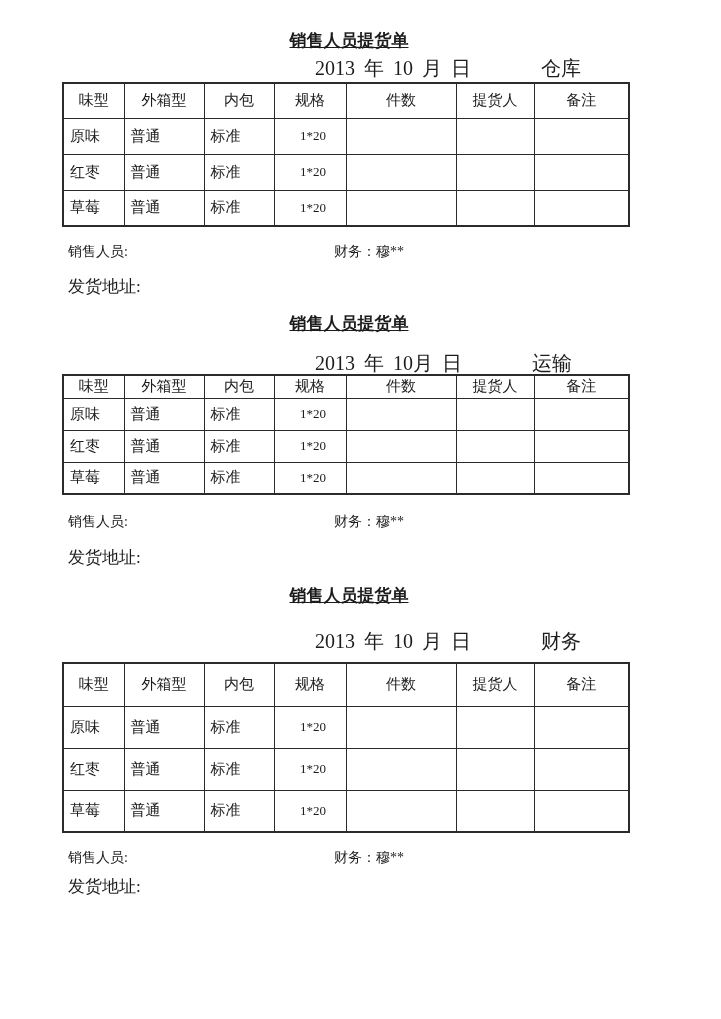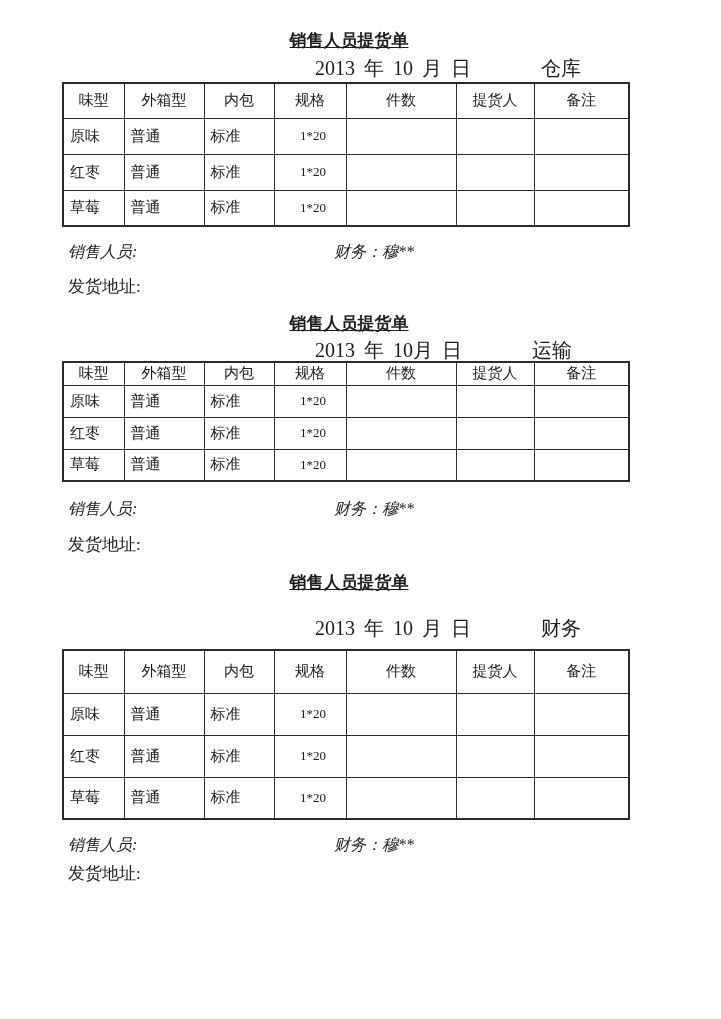--- a/index.html
+++ b/index.html
@@ -13,33 +13,33 @@
   .date-line{display:flex;font-size:20px;line-height:22px;height:22px;white-space:pre;}
   .date{margin-left:253px;word-spacing:4px;}
   .dept{margin-left:70px;}
   table.grid{border-collapse:collapse;table-layout:fixed;width:566px;border:2px solid #2b2b2b;}
   table.grid th,table.grid td{border:1px solid #2b2b2b;font-weight:normal;font-size:15px;overflow:hidden;vertical-align:middle;}
   table.grid th{text-align:center;padding:0;}
   table.grid td{text-align:left;padding:0 0 0 6px;}
   table.grid td.spec{font-size:13px;text-align:center;}
   col.c1{width:61px}col.c2{width:80px}col.c3{width:70px}col.c4{width:72px}
   col.c5{width:110px}col.c6{width:78px}col.c7{width:95px}
-  .footer-line{position:relative;padding-left:6px;font-size:16px;line-height:22px;height:22px;font-style:italic;}
+  .footer-line{position:relative;padding-left:6px;font-size:14px;line-height:22px;height:22px;}
   .finance{position:absolute;left:272px;top:0;}
   .address-line{padding-left:6px;font-size:17px;line-height:22px;height:22px;}
   
   .s1 .title{margin-top:30px}
   .s1 .date-line{margin-top:5px}
   .s1 table{margin-top:3px}
   .s1 thead tr{height:35px}
   .s1 tbody tr{height:36px}
   .s1 .footer-line{margin-top:14px}
   .s1 .address-line{margin-top:13px}
   .s2 .title{margin-top:15px}
-  .s2 .date-line{margin-top:4px}
+  .s2 .date-line{margin-top:17px}
   .s2 table{margin-top:0}
   .s2 thead tr{height:23px}
   .s2 tbody tr{height:32px}
   .s2 .footer-line{margin-top:16px}
   .s2 .address-line{margin-top:14px}
   .s3 .title{margin-top:16px}
   .s3 .date-line{margin-top:23px}
   .s3 table{margin-top:10px}
   .s3 thead tr{height:43px}
   .s3 tbody tr{height:42px}

